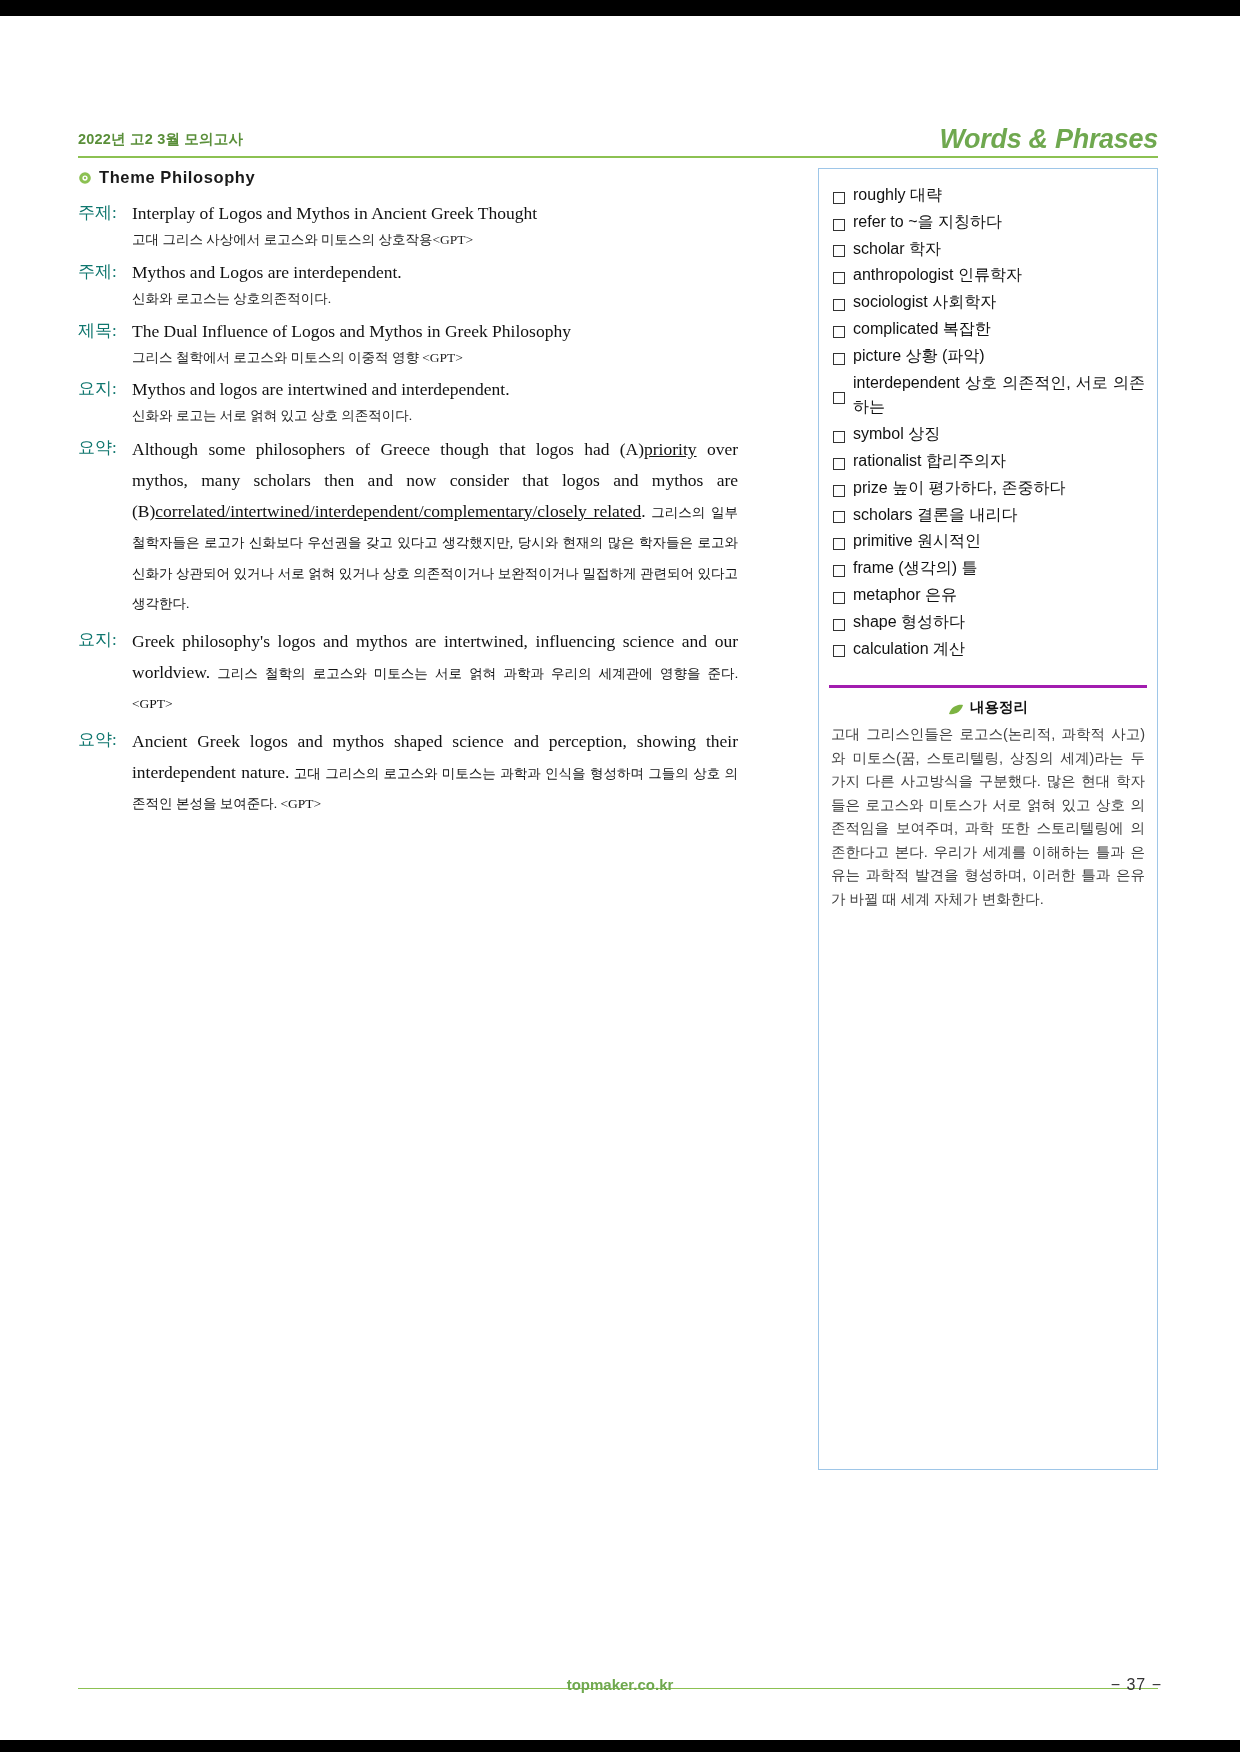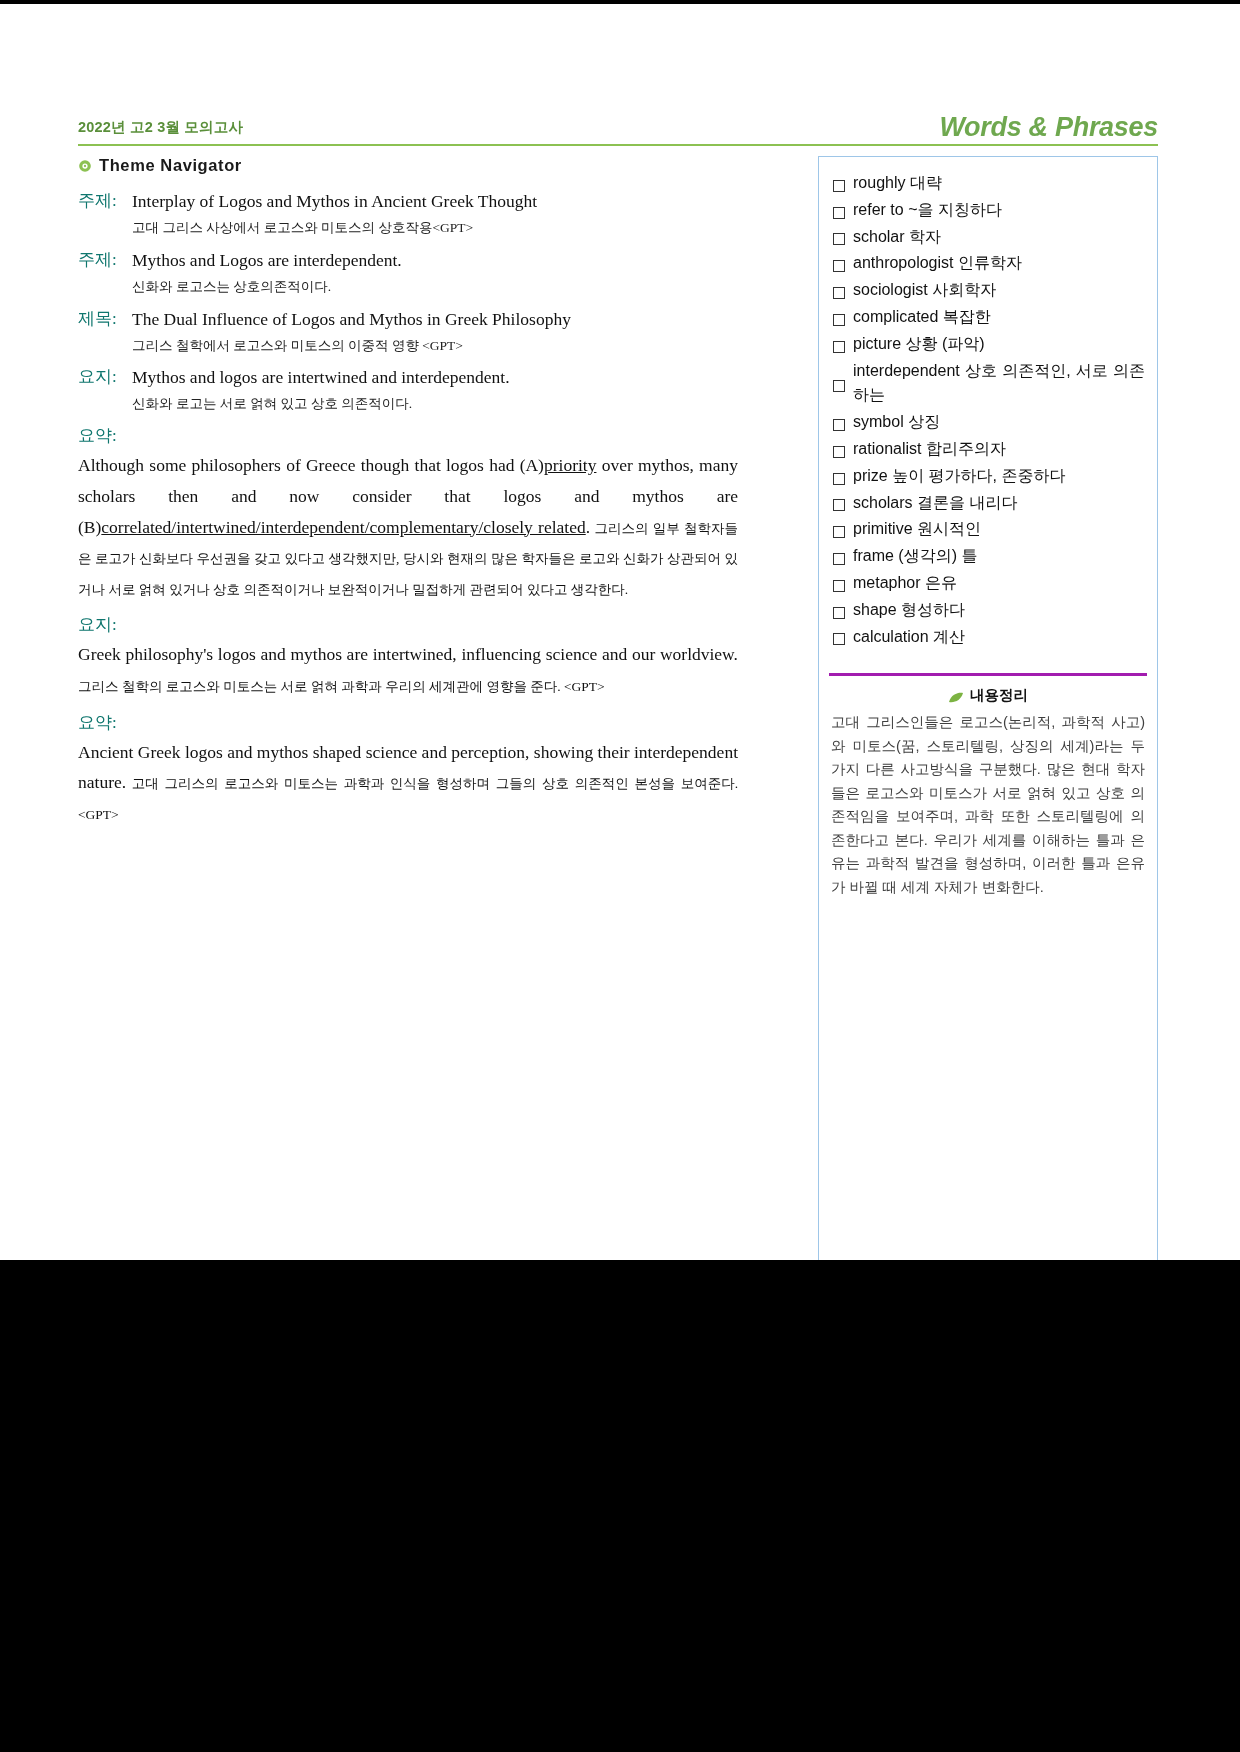--- a/index.html
+++ b/index.html
@@ -3,23 +3,23 @@
 <meta charset="utf-8">
 <style>
   html, body {
     margin: 0;
     padding: 0;
     background: #000;
   }
   .page {
     position: relative;
     width: 1240px;
-    height: 1256px;
+    height: 1724px;
     background: #ffffff;
-    margin: 4px auto;
+    margin: 16px auto;
     font-family: "Liberation Serif", serif;
     overflow: hidden;
   }
   
   .header-row {
     position: absolute;
     left: 78px;
     top: 108px;
     width: 1080px;
     height: 32px;
@@ -104,21 +104,20 @@
   }
   .entry-ko {
     margin-left: 54px;
     font-size: 13.5px;
     color: #222;
     line-height: 1.7;
     padding-top: 1px;
   }
   .blk {
     margin-bottom: 8px;
-    flex-direction: column;
   }
   .mixed {
     flex: 1 1 auto;
     font-size: 17.5px;
     color: #111;
     line-height: 1.75;
     text-align: justify;
     text-justify: inter-word;
   }
   .mixed .ko {
@@ -238,21 +237,21 @@
   <div class="left-col">
 
     <div class="nav-title-row">
       <span class="gear-icon">
         <svg width="14" height="14" viewBox="0 0 24 24">
           <circle cx="12" cy="12" r="10" fill="#8cc152"></circle>
           <circle cx="12" cy="12" r="4.5" fill="#ffffff"></circle>
           <circle cx="12" cy="12" r="2" fill="#8cc152"></circle>
         </svg>
       </span>
-      <span class="nav-title">Theme Navigator</span>
+      <span class="nav-title">Theme Philosophy</span>
     </div>
 
     <div class="entry">
       <div class="entry-line">
         <div class="entry-label">주제:</div>
         <div class="entry-en">Interplay of Logos and Mythos in Ancient Greek Thought</div>
       </div>
       <div class="entry-ko">고대 그리스 사상에서 로고스와 미토스의 상호작용&lt;GPT&gt;</div>
     </div>
 

